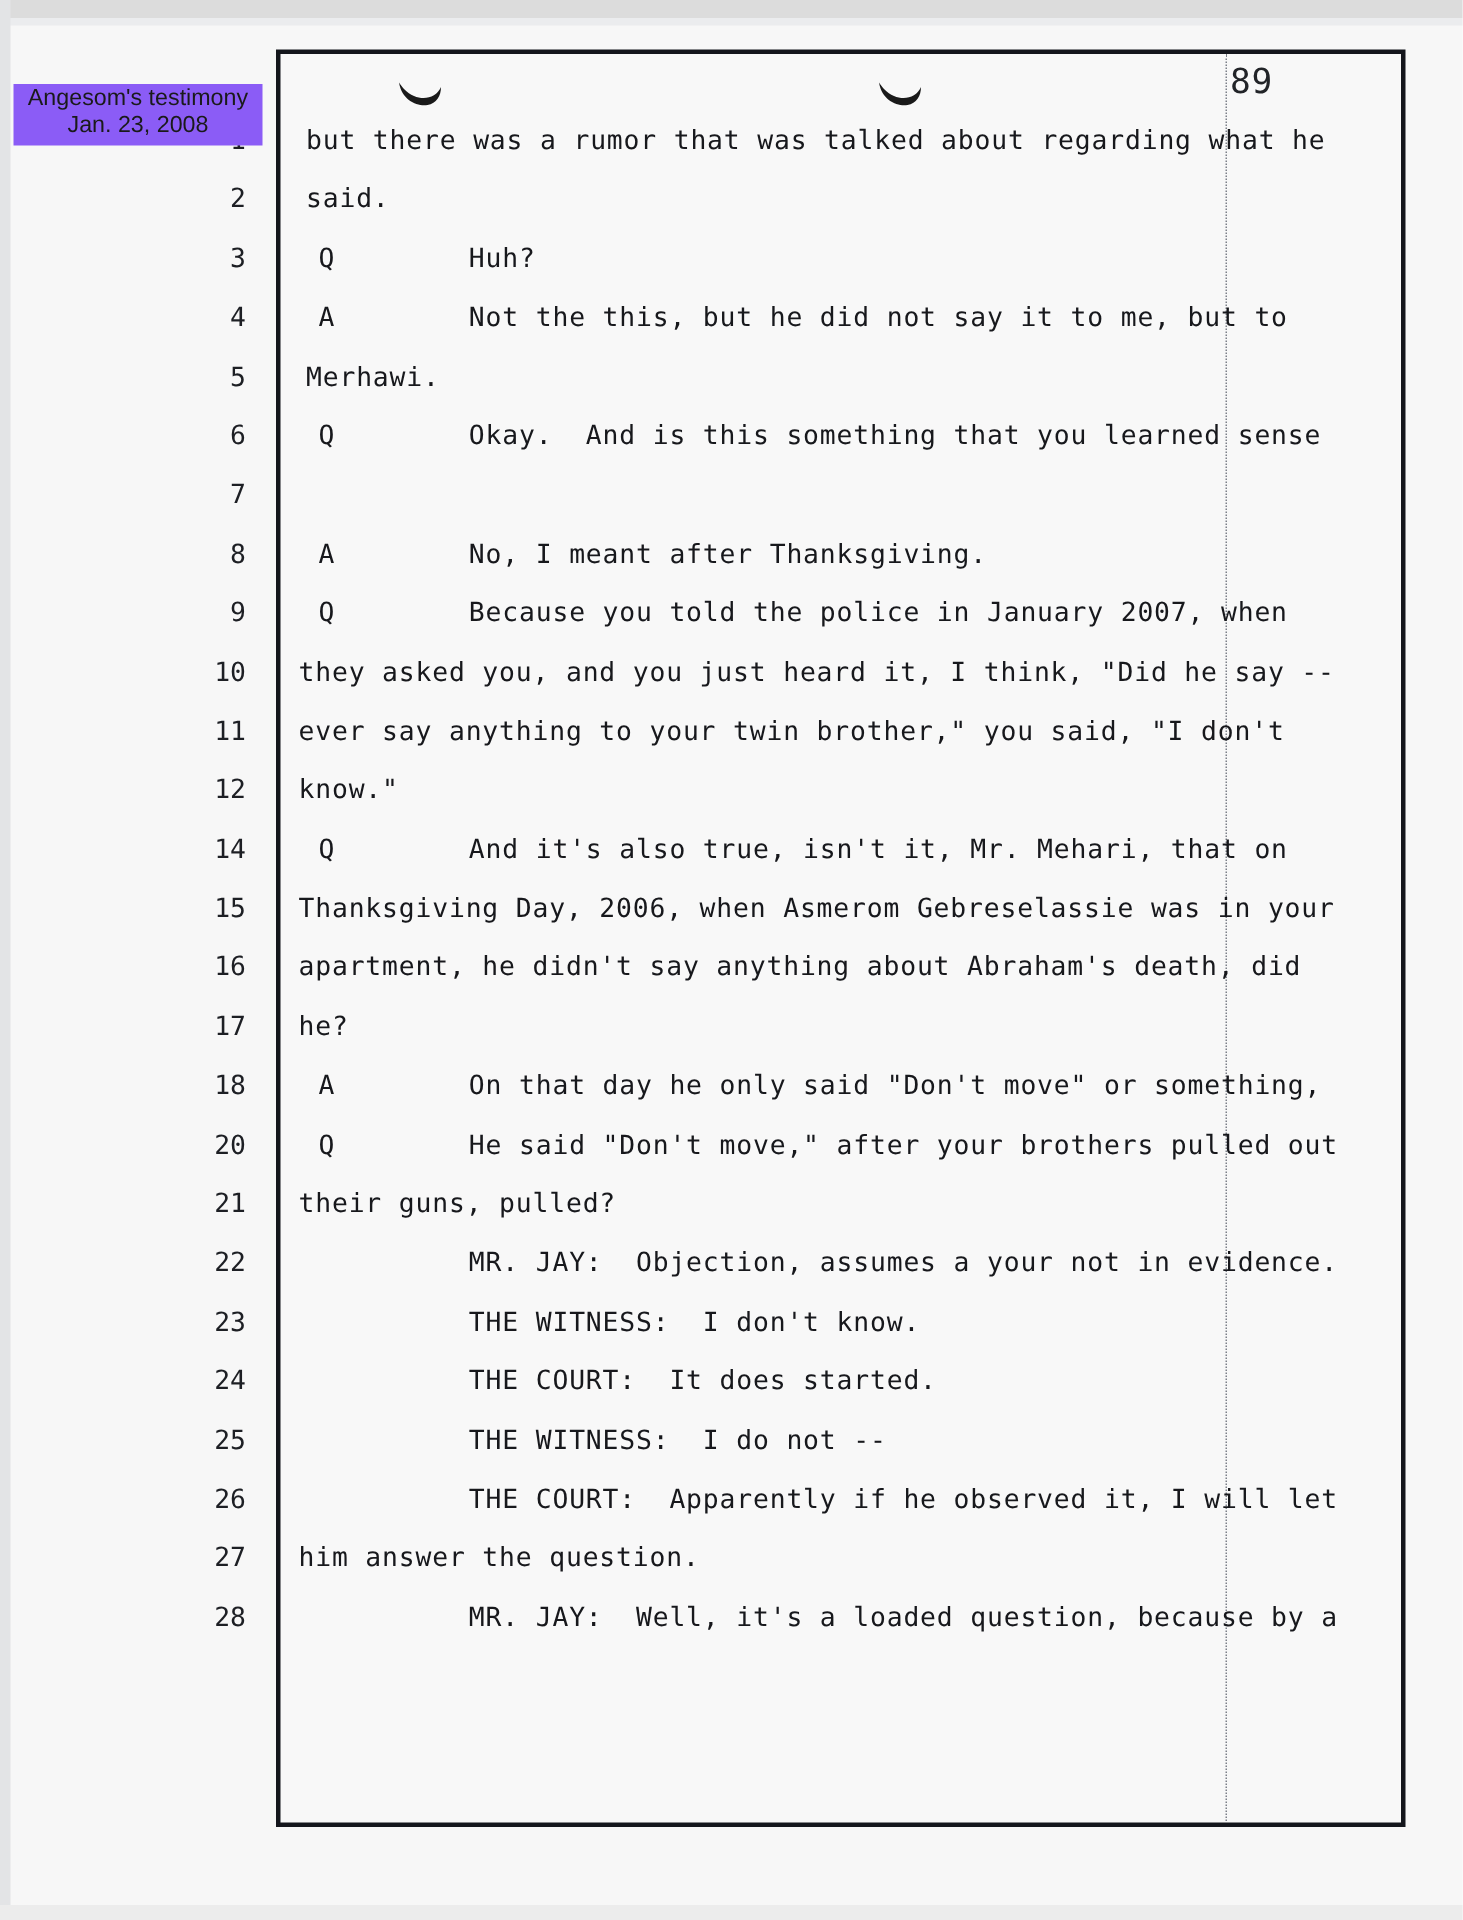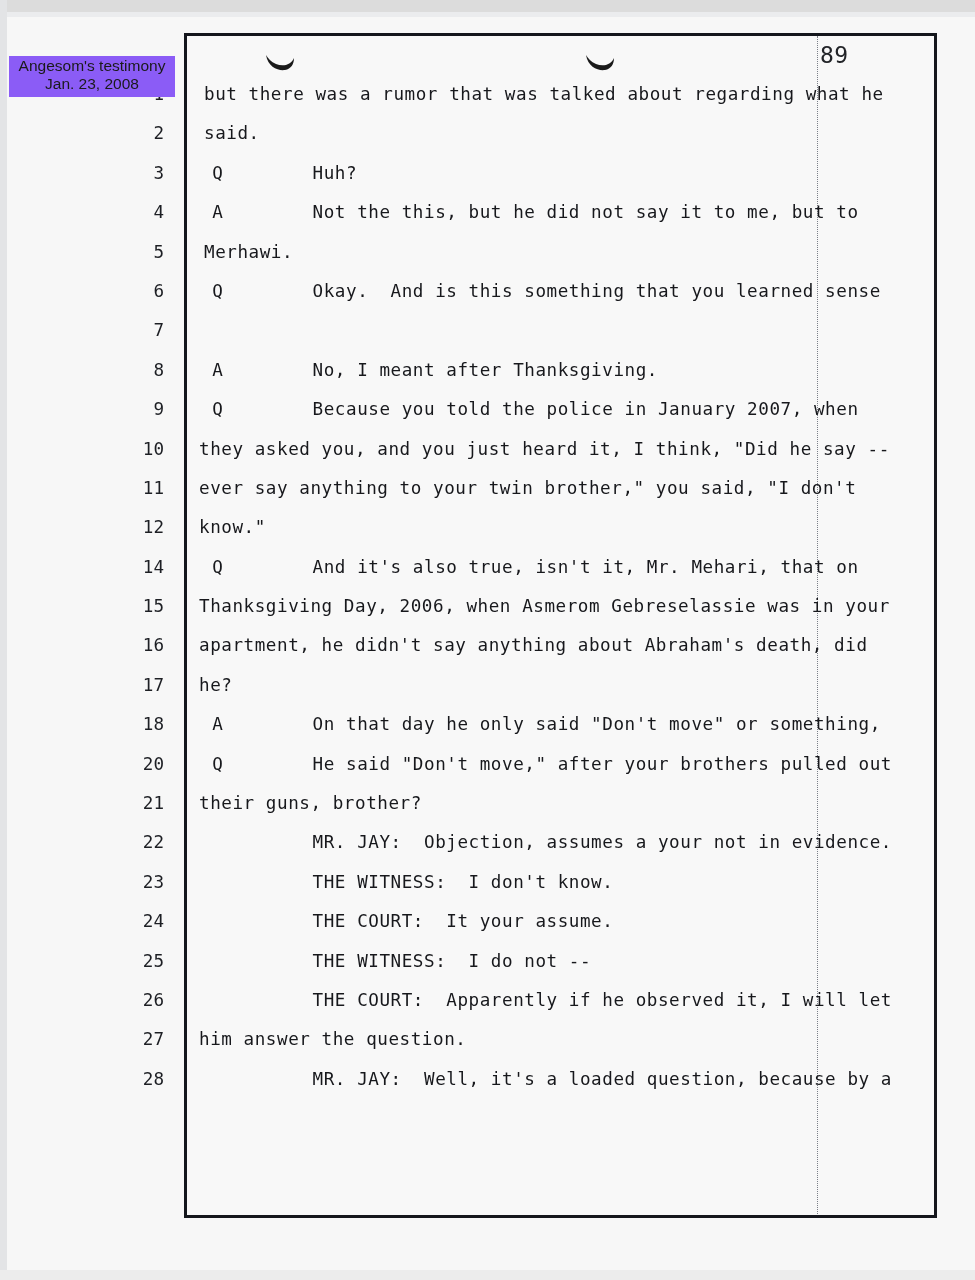--- a/index.html
+++ b/index.html
@@ -194,21 +194,21 @@
     <div class="t-line"><span class="t-num">9</span><span class="t-text">  Q        Because you told the police in January 2007, when</span></div>
     <div class="t-line cont2"><span class="t-num">10</span><span class="t-text">they asked you, and you just heard it, I think, "Did he say --</span></div>
     <div class="t-line cont2"><span class="t-num">11</span><span class="t-text">ever say anything to your twin brother," you said, "I don't</span></div>
     <div class="t-line cont2"><span class="t-num">12</span><span class="t-text">know."</span></div>
     <div class="t-line"><span class="t-num">14</span><span class="t-text">  Q        And it's also true, isn't it, Mr. Mehari, that on</span></div>
     <div class="t-line cont2"><span class="t-num">15</span><span class="t-text">Thanksgiving Day, 2006, when Asmerom Gebreselassie was in your</span></div>
     <div class="t-line cont2"><span class="t-num">16</span><span class="t-text">apartment, he didn't say anything about Abraham's death, did</span></div>
     <div class="t-line cont2"><span class="t-num">17</span><span class="t-text">he?</span></div>
     <div class="t-line"><span class="t-num">18</span><span class="t-text">  A        On that day he only said "Don't move" or something,</span></div>
     <div class="t-line"><span class="t-num">20</span><span class="t-text">  Q        He said "Don't move," after your brothers pulled out</span></div>
-    <div class="t-line cont2"><span class="t-num">21</span><span class="t-text">their guns, brother?</span></div>
+    <div class="t-line cont2"><span class="t-num">21</span><span class="t-text">their guns, pulled?</span></div>
     <div class="t-line"><span class="t-num">22</span><span class="t-text">           MR. JAY:  Objection, assumes a your not in evidence.</span></div>
     <div class="t-line"><span class="t-num">23</span><span class="t-text">           THE WITNESS:  I don't know.</span></div>
-    <div class="t-line"><span class="t-num">24</span><span class="t-text">           THE COURT:  It your assume.</span></div>
+    <div class="t-line"><span class="t-num">24</span><span class="t-text">           THE COURT:  It does started.</span></div>
     <div class="t-line"><span class="t-num">25</span><span class="t-text">           THE WITNESS:  I do not --</span></div>
     <div class="t-line"><span class="t-num">26</span><span class="t-text">           THE COURT:  Apparently if he observed it, I will let</span></div>
     <div class="t-line cont2"><span class="t-num">27</span><span class="t-text">him answer the question.</span></div>
     <div class="t-line"><span class="t-num">28</span><span class="t-text">           MR. JAY:  Well, it's a loaded question, because by a</span></div>
   </div>
 
 </body></html>

